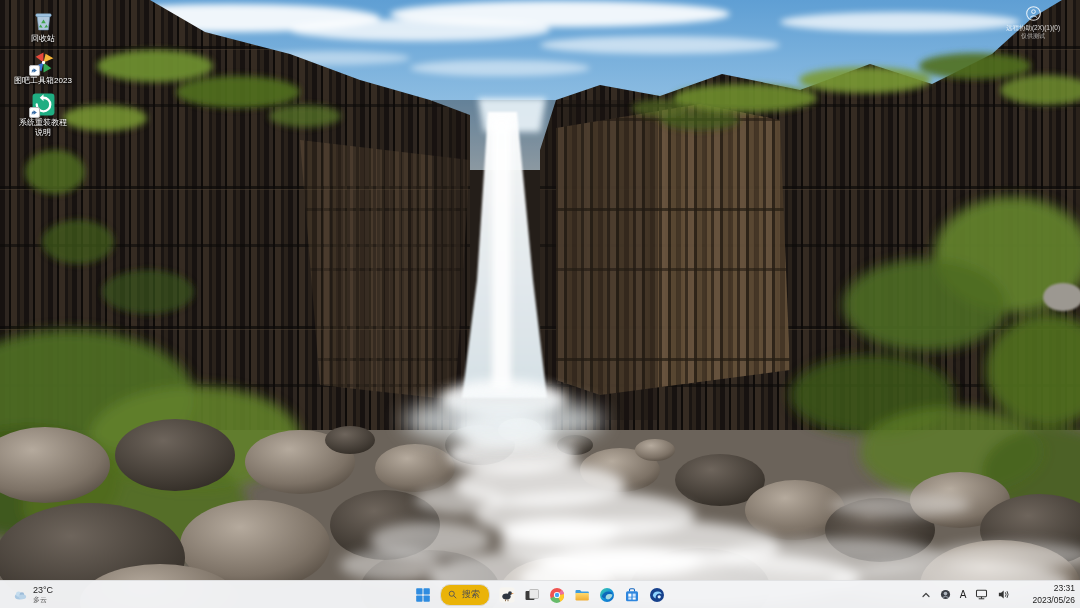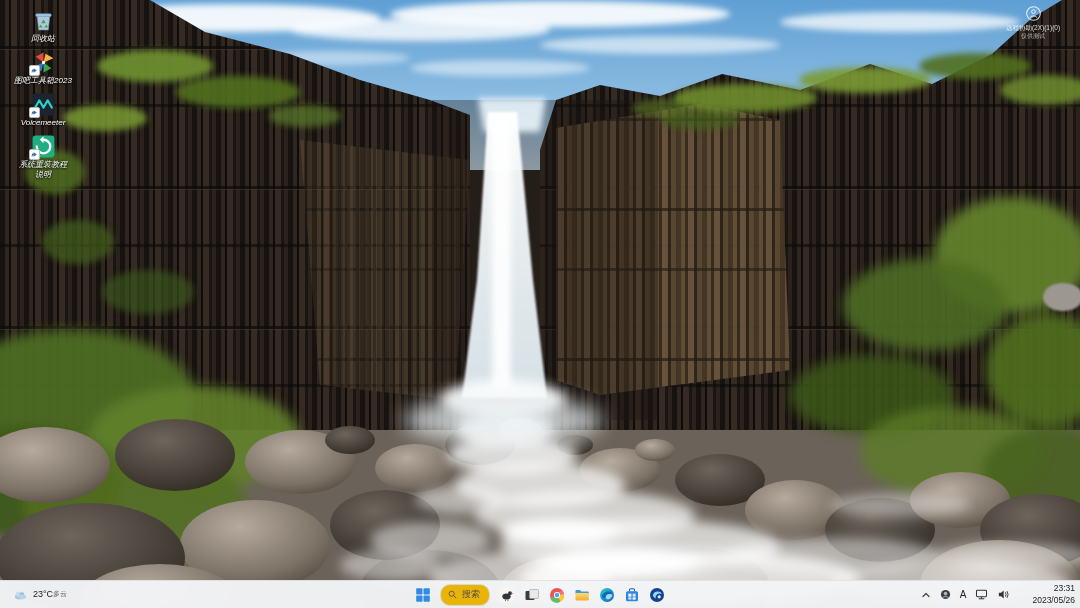--- a/index.html
+++ b/index.html
@@ -11,26 +11,26 @@
   .wm-line1{font-size:6.5px;line-height:1.1;}
   .wm-line2{font-size:6px;opacity:.8;line-height:1.1;}
 
   
   .dicons{position:absolute;left:4px;top:8px;display:flex;flex-direction:column;}
   .dicon{width:78px;height:42px;display:flex;flex-direction:column;align-items:center;justify-content:flex-start;cursor:default;}
   .dicon .img{position:relative;width:25px;height:25px;flex:0 0 auto;}
   .dicon .img svg{width:25px;height:25px;display:block;}
   .badge{position:absolute;left:-2px;bottom:-1px;width:9px;height:9px;background:#fff;border-radius:2px;border:0.5px solid #b9b9b9;display:flex;align-items:center;justify-content:center;}
   .badge svg{width:7px;height:7px;}
-  .dlabel{margin-top:1px;font-size:8px;color:#fff;text-shadow:0 1px 2px rgba(0,0,0,.95),0 0 3px rgba(0,0,0,.8);text-align:center;line-height:1.15;max-width:78px;white-space:nowrap;font-style:italic;}
+  .dlabel{margin-top:1px;font-size:8px;color:#fff;text-shadow:0 1px 2px rgba(0,0,0,.95),0 0 3px rgba(0,0,0,.8);text-align:center;line-height:1.15;max-width:78px;white-space:nowrap;}
 
   
   .taskbar{position:absolute;left:0;right:0;bottom:0;height:27px;background:rgba(243,244,246,.97);border-top:1px solid rgba(0,0,0,.07);}
   .weather{position:absolute;left:9px;top:0;height:27px;display:flex;align-items:center;gap:5px;padding:0 4px;border-radius:4px;}
-  .w-col{display:flex;flex-direction:row;justify-content:center;}
+  .w-col{display:flex;flex-direction:column;justify-content:center;}
   .w-temp{font-size:9px;color:#1c1c1c;line-height:1.1;}
   .w-cond{font-size:7px;color:#5c5c5c;line-height:1.1;}
   .tb-center{position:absolute;left:50%;top:0;height:27px;transform:translateX(-50%);display:flex;align-items:center;gap:3px;}
   .tb-btn{width:22px;height:22px;border-radius:4px;display:flex;align-items:center;justify-content:center;}
   .tb-btn svg{width:16px;height:16px;display:block;}
   .search{height:20px;border-radius:10px;background:#eab308;border:1px solid #d8d8d8;display:flex;align-items:center;gap:5px;padding:0 9px 0 7px;font-size:9px;color:#4f4f4f;margin:0 3px;}
   .search svg{width:9px;height:9px;}
   .tray{position:absolute;right:5px;top:0;height:27px;display:flex;align-items:center;gap:7px;}
   .tray .ticon{display:flex;align-items:center;justify-content:center;height:20px;padding:0 1px;border-radius:3px;}
   .tray svg{display:block;}
@@ -251,34 +251,20 @@
         <span class="badge">
             <svg viewBox="0 0 10 10">
               <path d="M2,8 L2,5.4 Q2,3.6 4,4 L4,2.4 L7.6,5 L4,7.6 L4,6 Q3,5.8 2.6,7 Z" fill="#3b6ea5"></path>
             </svg>
           </span>
       </div>
       <div class="dlabel">图吧工具箱2023</div>
     </div>
 
 
-    <div class="dicon">
-      <div class="img">
-        <svg viewBox="0 0 24 24">
-          <rect x="1.5" y="1.5" width="21" height="21" rx="3" fill="#1b2430"></rect>
-          <path d="M4,15 L8,8 L12,15 L16,8 L20,15" fill="none" stroke="#2ad4c3" stroke-width="2" stroke-linecap="round" stroke-linejoin="round"></path>
-        </svg>
-        <span class="badge">
-            <svg viewBox="0 0 10 10">
-              <path d="M2,8 L2,5.4 Q2,3.6 4,4 L4,2.4 L7.6,5 L4,7.6 L4,6 Q3,5.8 2.6,7 Z" fill="#3b6ea5"></path>
-            </svg>
-          </span>
-      </div>
-      <div class="dlabel">Voicemeeter</div>
-    </div>
 
     <div class="dicon" style="height:50px;">
       <div class="img">
         <svg viewBox="0 0 24 24">
           <rect x="1.5" y="1.5" width="21" height="21" rx="3" fill="#1fae82"></rect>
           <path d="M12,5.5 A6.5,6.5 0 1 1 5.5,12" fill="none" stroke="#ffffff" stroke-width="2.2" stroke-linecap="round"></path>
           <path d="M12,2.2 L12,8.8 L8.4,5.5 Z" fill="#ffffff"></path>
         </svg>
         <span class="badge">
             <svg viewBox="0 0 10 10">

